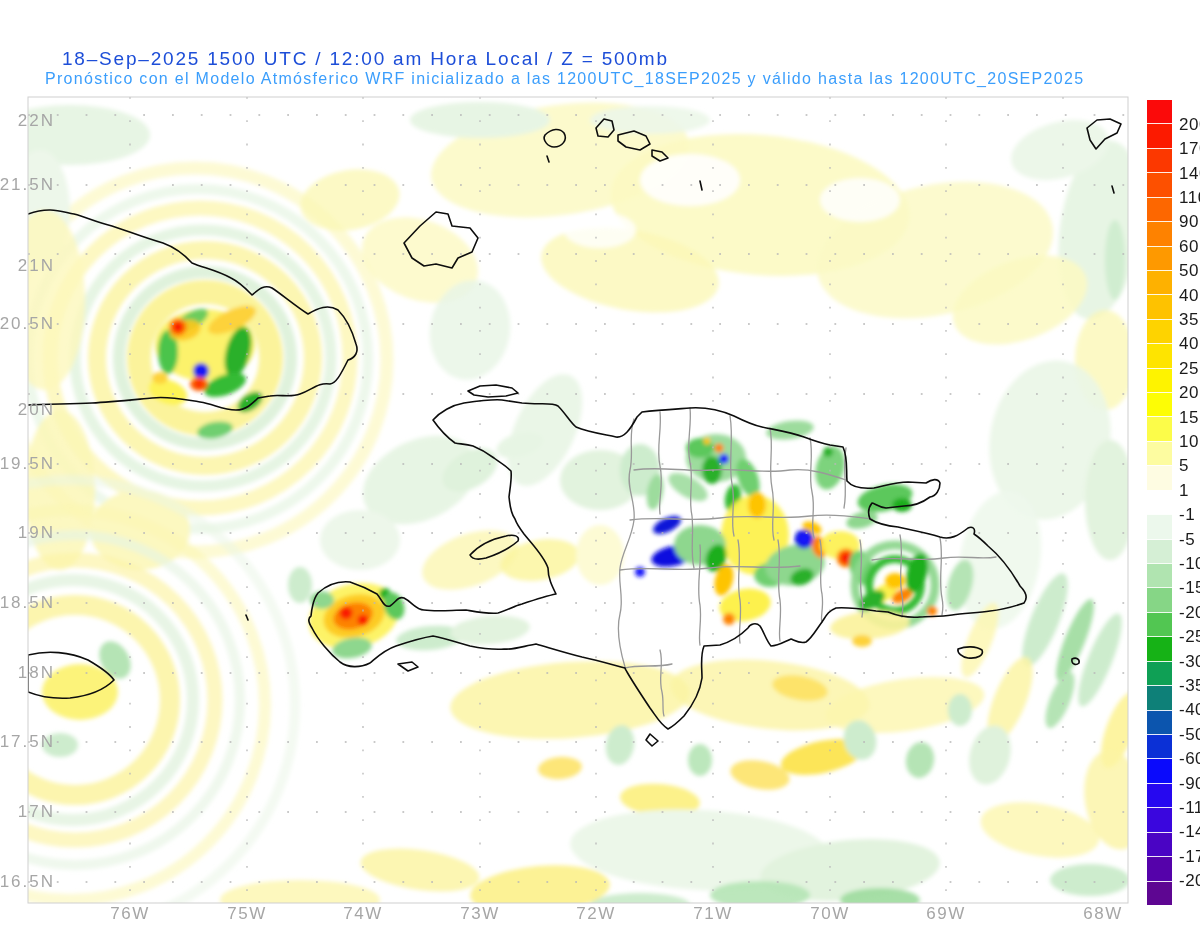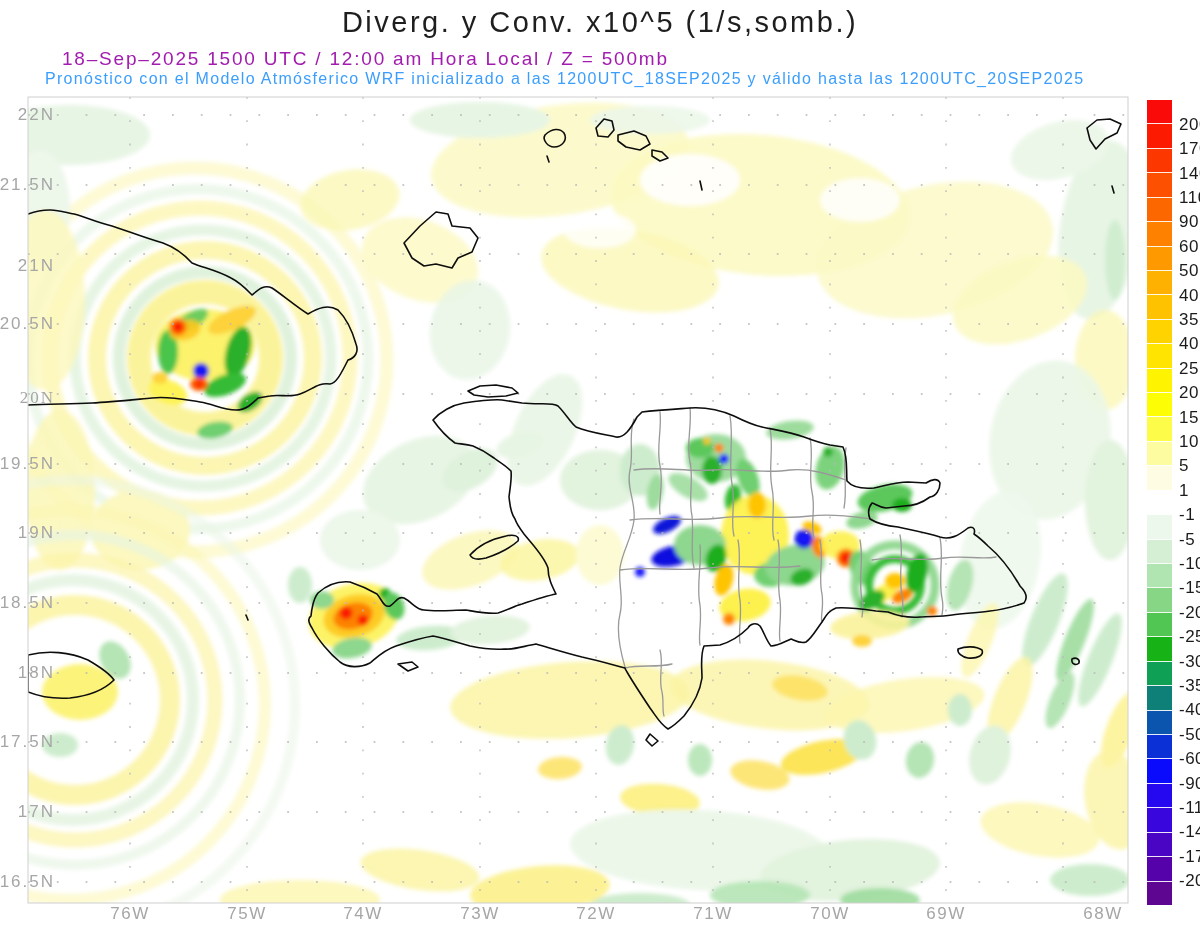--- a/index.html
+++ b/index.html
@@ -1,21 +1,21 @@
 <!DOCTYPE html>
 <html><head>
 <meta charset="utf-8">
 <style>
   html,body{margin:0;padding:0;background:#ffffff;}
   #app{position:relative;width:1200px;height:927px;overflow:hidden;background:#ffffff;
        font-family:"Liberation Sans",sans-serif;}
   .title{position:absolute;top:6px;left:0;width:1200px;text-align:center;
          font-size:29px;letter-spacing:2.5px;color:#1e1e1e;font-weight:400;white-space:nowrap;}
   .sub1{position:absolute;top:48px;left:62px;font-size:19px;letter-spacing:1.8px;
-        color:#a21caf;white-space:nowrap;font-weight:400;}
+        color:#1d4ed8;white-space:nowrap;font-weight:400;}
   .sub2{position:absolute;top:70px;left:45px;font-size:16px;letter-spacing:1.3px;
         color:#3b9efc;white-space:nowrap;font-weight:400;}
   .lat-label{position:absolute;right:1145px;font-size:17px;letter-spacing:2px;
              color:#a6a6a6;white-space:nowrap;}
   .lon-label{position:absolute;top:904px;transform:translateX(-50%);font-size:17px;
              letter-spacing:1.5px;color:#a6a6a6;white-space:nowrap;}
   #map-svg{position:absolute;left:0;top:0;}
   #cbar{position:absolute;left:1147px;top:100px;width:25px;height:805px;
         display:flex;flex-direction:column;}
   .cbar-cell{flex:1 1 0;box-sizing:border-box;}
@@ -28,21 +28,20 @@
   .attr-brand{color:#2d51f5;font-weight:700;}
   .attr-pi{color:#5b2bd9;font-family:"DejaVu Serif",serif;font-style:italic;
            font-size:18px;font-weight:700;margin:0 1px;}
   .attr-text{color:#3a3a3a;margin-left:4px;}
 </style>
 </head>
 <body>
 
 <div id="app">
 
-  <div class="title">Diverg. y Conv. x10^5 (1/s,somb.)</div>
   <div class="sub1">18–Sep–2025  1500 UTC / 12:00 am Hora Local / Z = 500mb</div>
   <div class="sub2">Pronóstico con el Modelo Atmósferico WRF inicializado a las 1200UTC_18SEP2025 y válido hasta las  1200UTC_20SEP2025</div>
 
   <svg id="map-svg" width="1200" height="927" viewBox="0 0 1200 927">
     <defs>
       <clipPath id="plotclip">
           <rect x="28" y="97" width="1100" height="806"></rect>
         </clipPath>
       <filter id="soft" x="-20%" y="-20%" width="140%" height="140%">
           <feGaussianBlur stdDeviation="2"></feGaussianBlur>
@@ -362,25 +361,25 @@
       <div class="cbar-label" style="top: 724.742px;">-50</div>
       <div class="cbar-label" style="top: 749.136px;">-60</div>
       <div class="cbar-label" style="top: 773.53px;">-90</div>
       <div class="cbar-label" style="top: 797.924px;">-110</div>
       <div class="cbar-label" style="top: 822.318px;">-140</div>
       <div class="cbar-label" style="top: 846.712px;">-170</div>
       <div class="cbar-label" style="top: 871.106px;">-200</div>
     </div>
 
   <div id="lat-axis">
-      <div class="lat-label" style="top: 105px;">22N</div>
+      <div class="lat-label" style="top: 111px;">22N</div>
       <div class="lat-label" style="top: 175px;">21.5N</div>
       <div class="lat-label" style="top: 256px;">21N</div>
       <div class="lat-label" style="top: 314px;">20.5N</div>
-      <div class="lat-label" style="top: 388px; font-family: Liberation Serif, serif;">20N</div>
+      <div class="lat-label" style="top: 400px;">20N</div>
       <div class="lat-label" style="top: 454px;">19.5N</div>
       <div class="lat-label" style="top: 523px;">19N</div>
       <div class="lat-label" style="top: 593px; margin-left: 28px;">18.5N</div>
       <div class="lat-label" style="top: 663px;">18N</div>
       <div class="lat-label" style="top: 732px;">17.5N</div>
       <div class="lat-label" style="top: 802px;">17N</div>
       <div class="lat-label" style="top: 872px;">16.5N</div>
     </div>
   <div id="lon-axis">
       <div class="lon-label" style="left: 130px;">76W</div>

